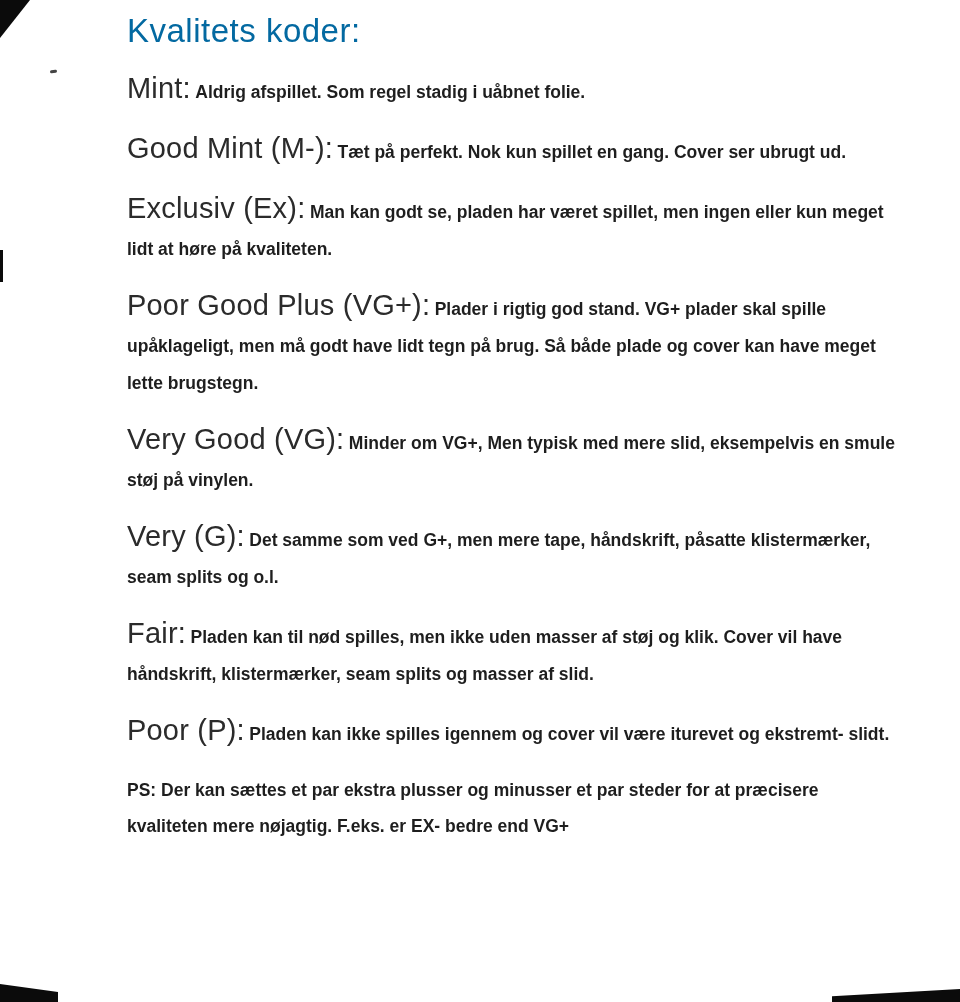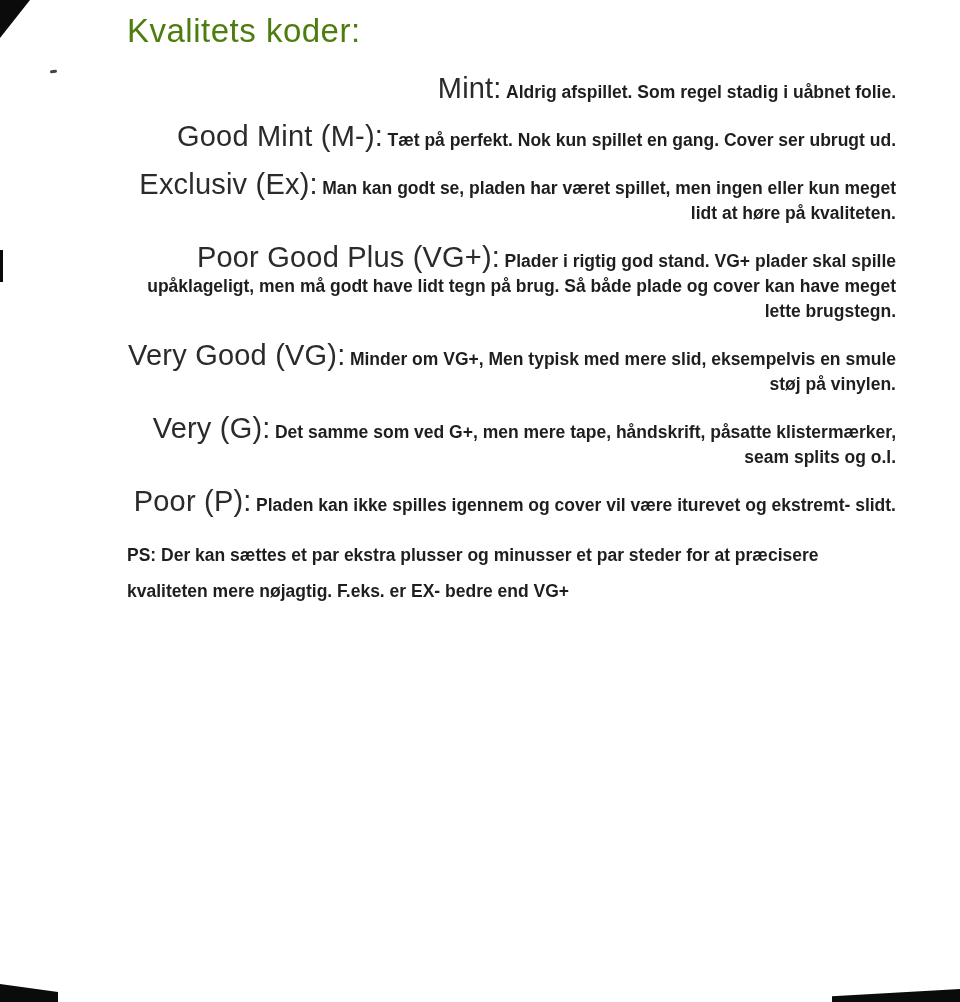--- a/index.html
+++ b/index.html
@@ -12,27 +12,26 @@
     font-family: "Liberation Sans", sans-serif;
     color: #1c1c1c;
   }
   .page {
     padding: 12px 64px 0 127px;
   }
   .title {
     font-size: 33px;
     font-weight: 500;
     letter-spacing: 0.5px;
-    color: #4d7c0f;
-    margin-bottom: 26px;
+    color: #0369a1;
+    margin-bottom: 20px;
   }
   .entry {
-    line-height: 24px;
+    line-height: 36px;
     margin-bottom: 19px;
-    text-align: right;
   }
   .term {
     font-size: 29px;
     font-weight: 400;
     letter-spacing: 0.2px;
     color: #2b2b2b;
   }
   .desc {
     font-size: 17.5px;
     font-weight: 600;
@@ -98,20 +97,24 @@
     <span class="term">Very Good (VG):</span>
     <span class="desc">Minder om VG+, Men typisk med mere slid, eksempelvis en smule støj på vinylen.</span>
   </p>
 
 
   <p class="entry">
     <span class="term">Very (G):</span>
     <span class="desc">Det samme som ved G+, men mere tape, håndskrift, påsatte klistermærker, seam splits og o.l.</span>
   </p>
 
+  <p class="entry">
+    <span class="term">Fair:</span>
+    <span class="desc">Pladen kan til nød spilles, men ikke uden masser af støj og klik. Cover vil have håndskrift, klistermærker, seam splits og masser af slid.</span>
+  </p>
 
   <p class="entry">
     <span class="term">Poor (P):</span>
     <span class="desc">Pladen kan ikke spilles igennem og cover vil være iturevet og ekstremt- slidt.</span>
   </p>
 
   <p class="footnote">PS: Der kan sættes et par ekstra plusser og minusser et par steder for at præcisere kvaliteten mere nøjagtig. F.eks. er EX- bedre end VG+</p>
 
 </main>
 

